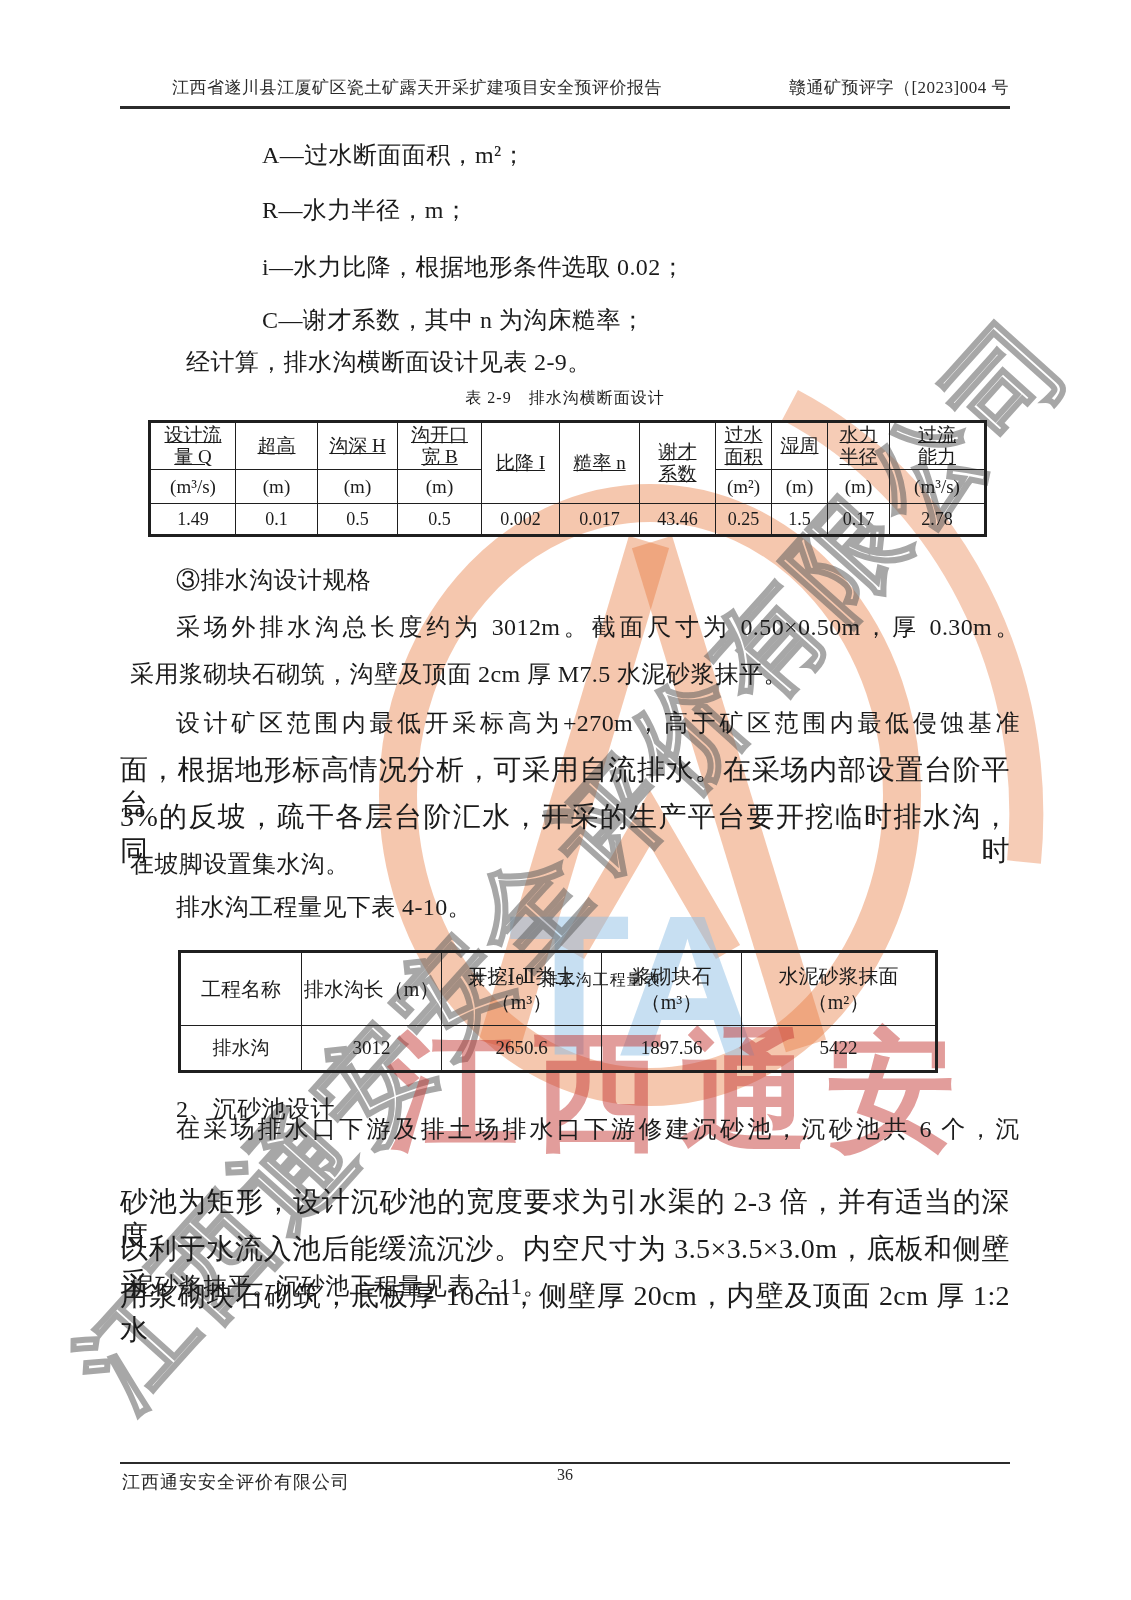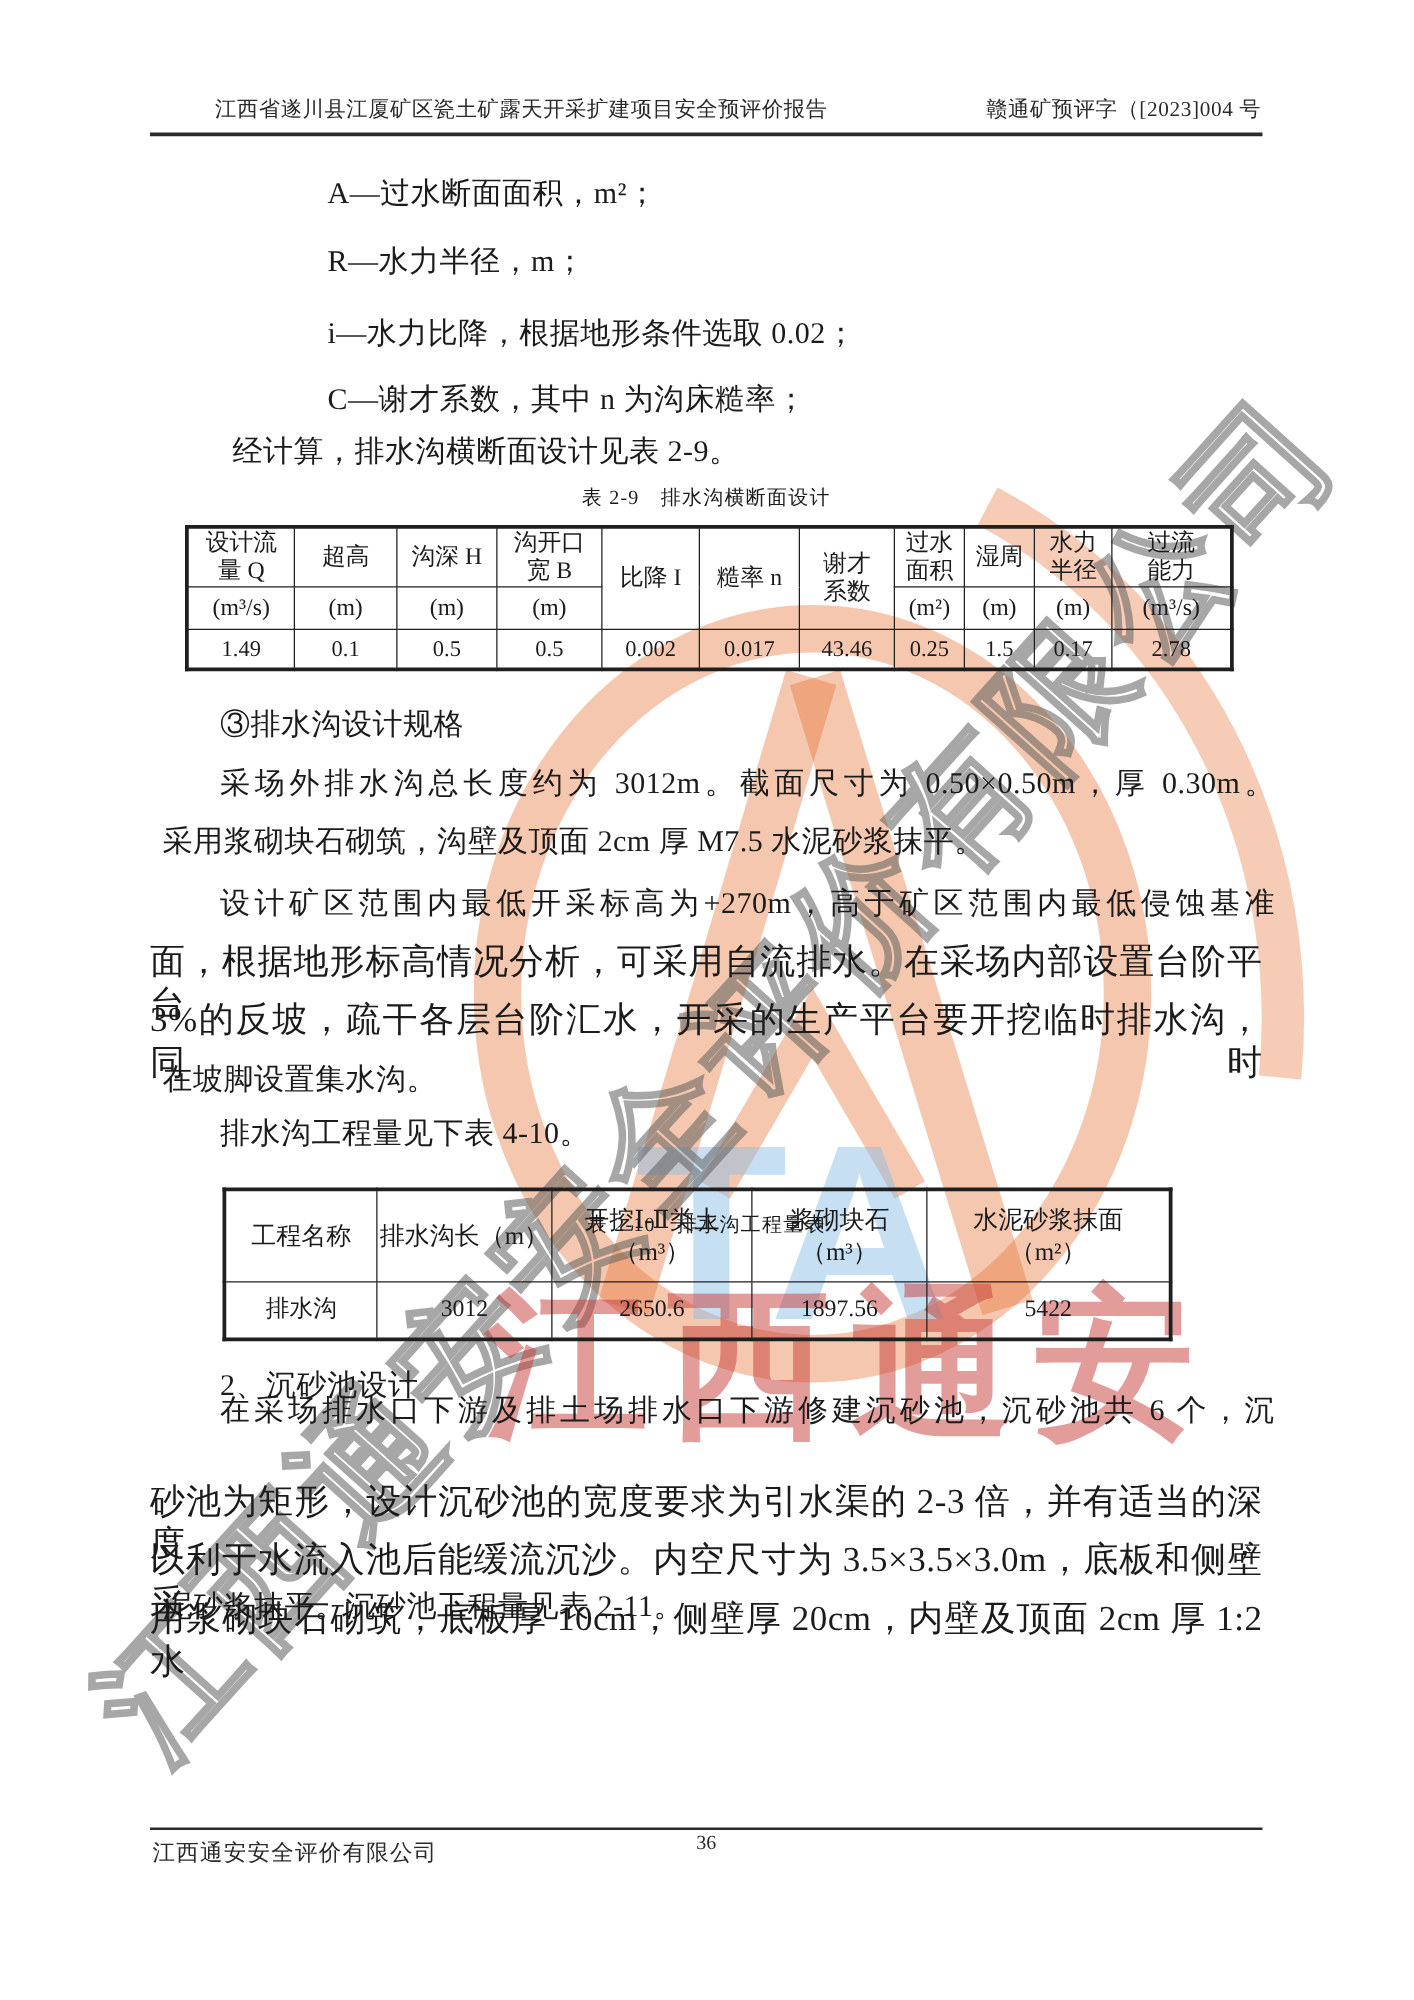--- a/index.html
+++ b/index.html
@@ -22,21 +22,21 @@
   .jl{position:absolute;left:120px;width:890px;font-size:28px;line-height:34px;letter-spacing:0.4px;
       text-align:justify;text-align-last:justify;}
   .jl-ind{position:absolute;left:176px;width:844px;font-size:24px;line-height:34px;letter-spacing:0.4px;
       text-align:justify;text-align-last:justify;}
   .caption{position:absolute;left:120px;width:890px;text-align:center;font-size:16px;letter-spacing:1px;}
   
   table{border-collapse:collapse;position:absolute;table-layout:fixed;background:transparent;}
   th,td{border:1.5px solid #1f1f1f;text-align:center;vertical-align:middle;padding:0;font-weight:normal;}
   .doc-table{border:3px solid #1f1f1f;}
   .t9{left:148px;top:420px;width:836px;font-size:19px;line-height:22px;}
-  .t9 tr.r-names{height:48px;}
+  .t9 tr.r-names{height:48px;text-decoration:underline;}
   .t9 tr.r-units{height:34px;}
   .t9 tr.r-vals{height:32px;font-size:18px;margin-top:35px;}
   .t10{left:178px;top:950px;width:757px;font-size:20px;line-height:26px;}
   .t10 tr.r-head{height:74px;}
   .t10 tr.r-data{height:46px;font-size:19px;}
   .tl{display:block;}
   .tl:empty{display:none;}
   
   #wm{position:absolute;left:0;top:0;z-index:1;pointer-events:none;}
   .content{position:absolute;left:0;top:0;width:1131px;height:1600px;z-index:2;}

